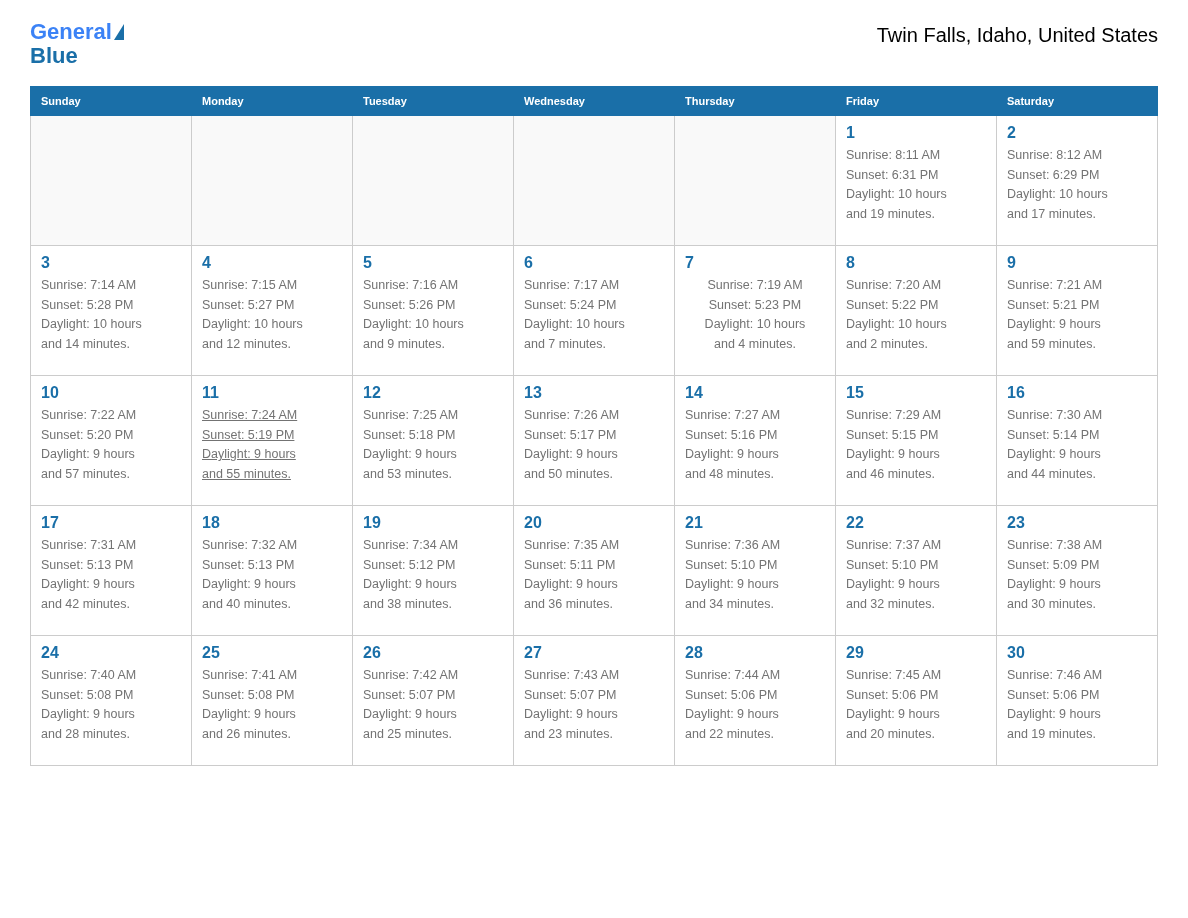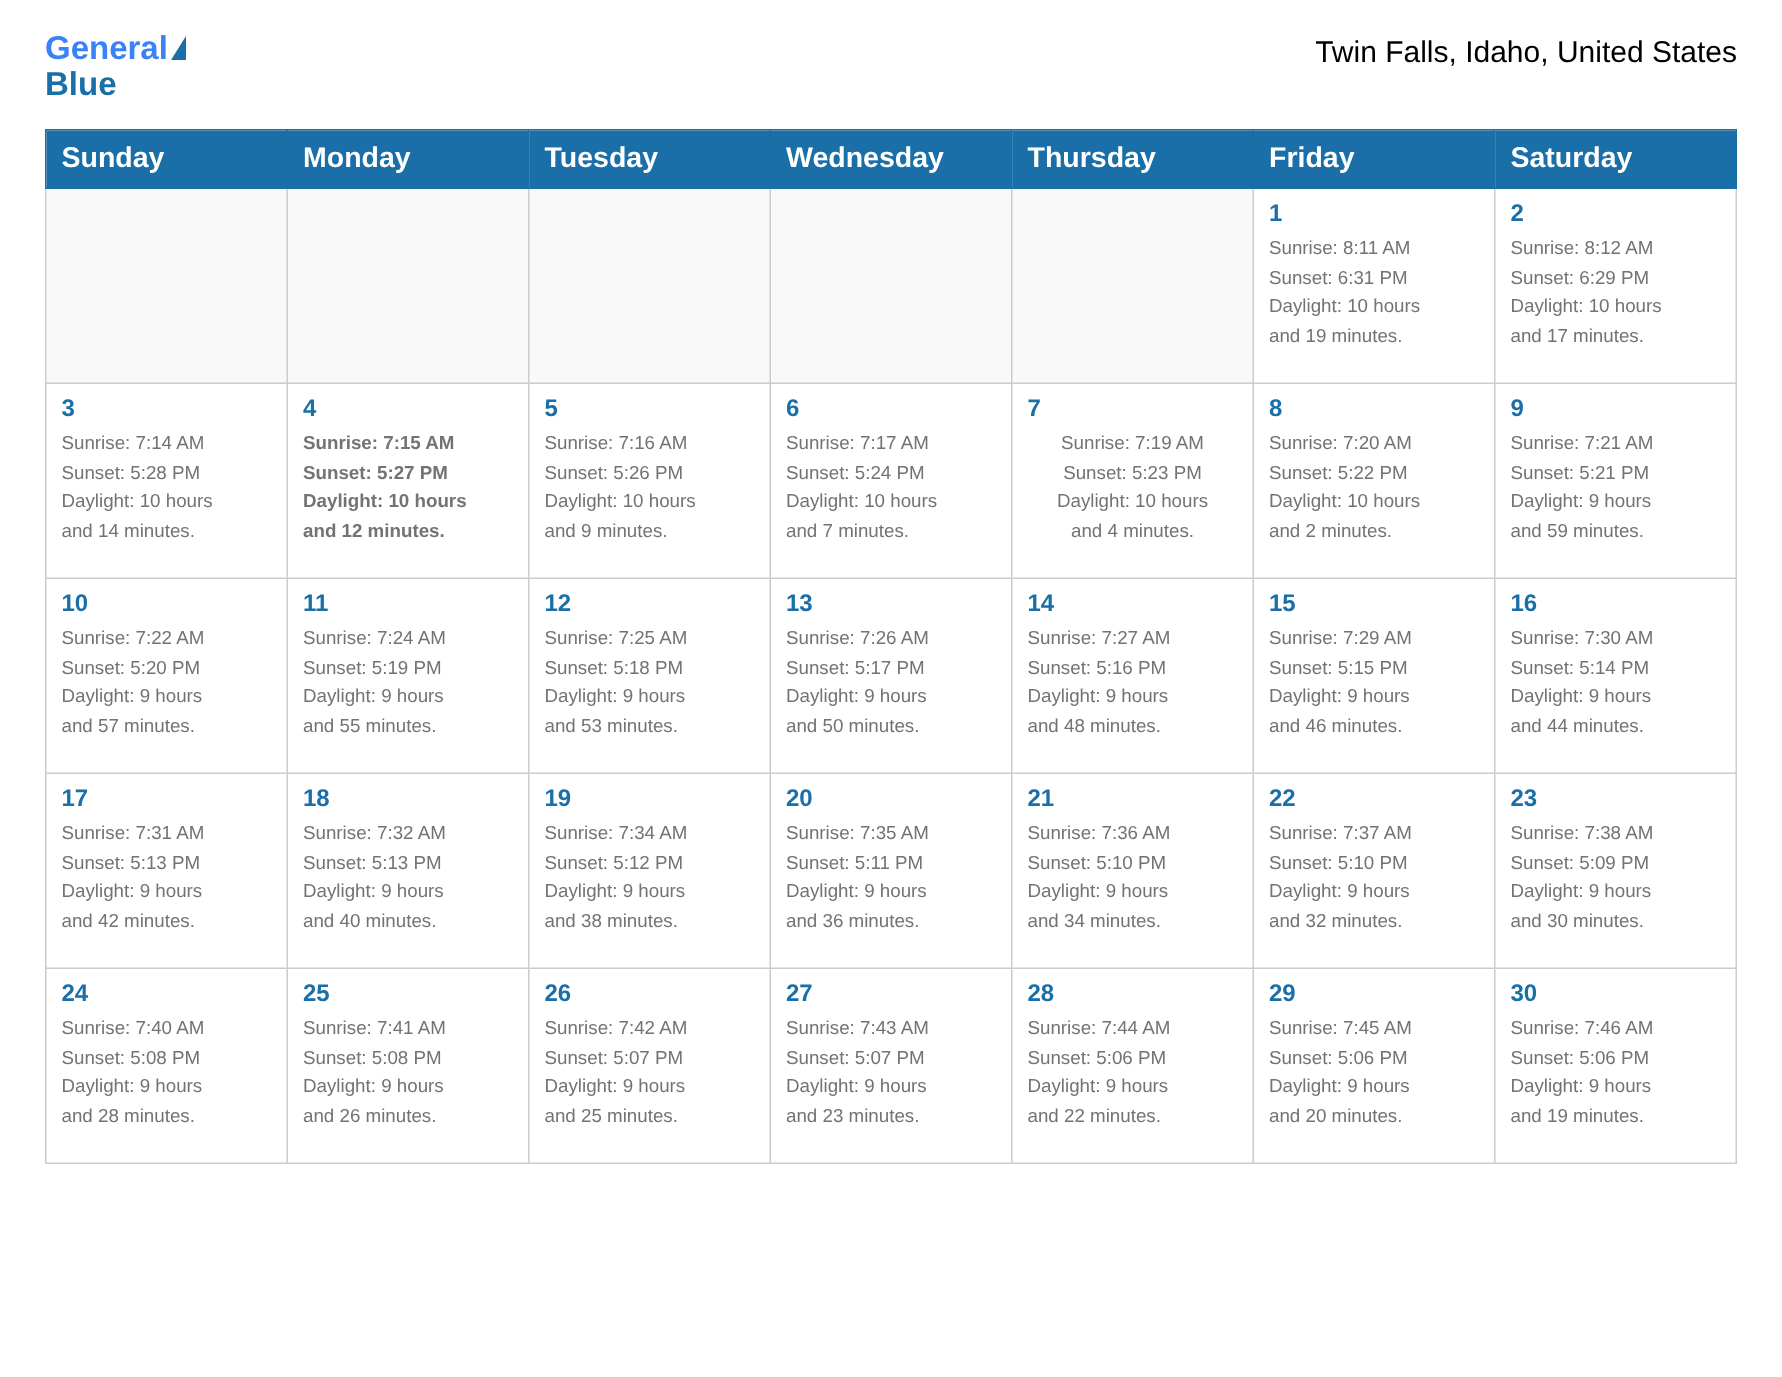--- a/index.html
+++ b/index.html
@@ -58,21 +58,21 @@
       margin-top: 4px;
     }
     .calendar-table {
       width: 100%;
       border-collapse: collapse;
       table-layout: fixed;
     }
     .calendar-table thead tr th {
       background-color: #1a6fa8;
       color: #fff;
-      font-size: 19px;
+      font-size: 11px;
       font-weight: bold;
       padding: 8px 10px;
       text-align: left;
       border: 1px solid #1a6fa8;
     }
     .calendar-table tbody tr td {
       vertical-align: top;
       padding: 8px 10px;
       border: 1px solid #ccc;
       font-size: 12.5px;
@@ -149,21 +149,21 @@
       <tr>
         <td>
           <span class="day-number">3</span>
           <div class="day-info" style="white-space: pre-line;">Sunrise: 7:14 AM
 Sunset: 5:28 PM
 Daylight: 10 hours
 and 14 minutes.</div>
         </td>
         <td>
           <span class="day-number">4</span>
-          <div class="day-info" style="white-space: pre-line; font-weight: bold;">Sunrise: 7:15 AM
+          <div class="day-info" style="white-space: pre-line;">Sunrise: 7:15 AM
 Sunset: 5:27 PM
 Daylight: 10 hours
 and 12 minutes.</div>
         </td>
         <td>
           <span class="day-number">5</span>
           <div class="day-info" style="white-space: pre-line;">Sunrise: 7:16 AM
 Sunset: 5:26 PM
 Daylight: 10 hours
 and 9 minutes.</div>
@@ -200,21 +200,21 @@
       <tr>
         <td>
           <span class="day-number">10</span>
           <div class="day-info" style="white-space: pre-line;">Sunrise: 7:22 AM
 Sunset: 5:20 PM
 Daylight: 9 hours
 and 57 minutes.</div>
         </td>
         <td>
           <span class="day-number">11</span>
-          <div class="day-info" style="white-space: pre-line;">Sunrise: 7:24 AM
+          <div class="day-info" style="white-space: pre-line; text-decoration: underline;">Sunrise: 7:24 AM
 Sunset: 5:19 PM
 Daylight: 9 hours
 and 55 minutes.</div>
         </td>
         <td>
           <span class="day-number">12</span>
           <div class="day-info" style="white-space: pre-line;">Sunrise: 7:25 AM
 Sunset: 5:18 PM
 Daylight: 9 hours
 and 53 minutes.</div>

